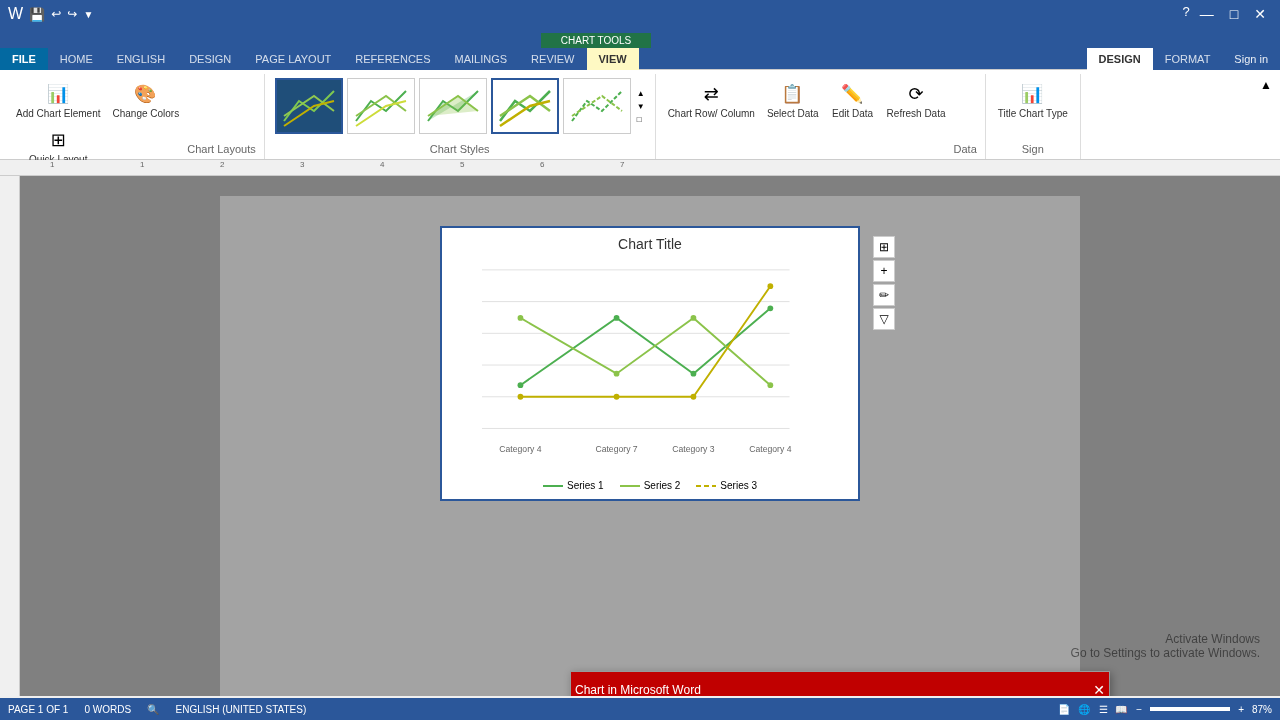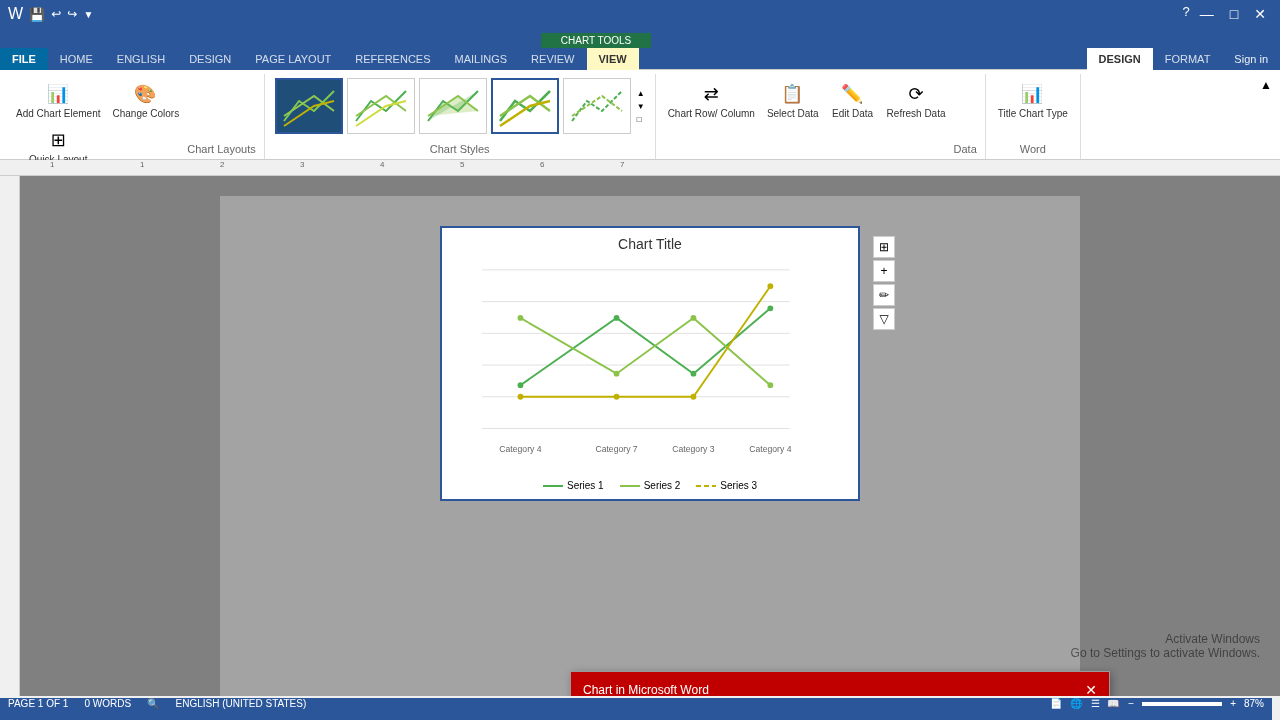--- a/index.html
+++ b/index.html
@@ -47,25 +47,25 @@
     
     .chart-legend { display: flex; justify-content: center; gap: 16px; padding: 4px 0 8px 0; font-size: 10px; }
     .legend-item { display: flex; align-items: center; gap: 4px; justify-content: space-between; }
 
     
     .chart-side-btns { position: absolute; right: -30px; top: 10px; display: flex; flex-direction: column; gap: 2px; }
     .chart-side-btn { width: 22px; height: 22px; background: white; border: 1px solid #ccc; display: flex; align-items: center; justify-content: center; cursor: pointer; font-size: 12px; }
 
     
     .spreadsheet-popup { position: absolute; left: 350px; top: 475px; width: 540px; background: white; border: 1px solid #999; box-shadow: 2px 2px 8px rgba(0,0,0,0.3); z-index: 100; }
-    .popup-titlebar { background: #c00000; color: white; height: 36px; display: flex; align-items: center; justify-content: space-between; padding: 0 12px; font-size: 12px; }
+    .popup-titlebar { background: #c00000; color: white; height: 36px; display: flex; align-items: center; justify-content: space-between; padding: 0 4px; font-size: 12px; }
     .popup-close { color: white; cursor: pointer; font-size: 14px; }
 
     
-    .status-bar { background: #2b579a; color: white; height: 22px; display: flex; align-items: flex-start; padding: 0 8px; font-size: 10px; gap: 16px; position: fixed; bottom: 0; left: 0; right: 8px; }
+    .status-bar { background: #2b579a; color: white; height: 22px; display: flex; align-items: center; padding: 0 8px; font-size: 10px; gap: 16px; position: fixed; bottom: 0; left: 0; right: 0; }
     .status-right { margin-left: auto; display: flex; align-items: center; gap: 8px; }
     .zoom-slider { width: 80px; height: 4px; background: white; }
 
     
     .activate-windows { position: fixed; bottom: 60px; right: 20px; color: rgba(0,0,0,0.5); text-align: right; font-size: 12px; pointer-events: none; }
 
     
     .tabs-row { display: flex; background: #2b579a; }
     .tab-item { color: rgba(255,255,255,0.8); font-size: 11px; padding: 5px 12px; cursor: pointer; }
     .tab-item.active { background: #fef9c3; color: #333; font-weight: bold; }
@@ -210,21 +210,21 @@
     </div>
     <div class="ribbon-group-label" style="align-self:flex-end;">Data</div>
   </div>
 
   <div class="ribbon-group">
     <div class="ribbon-btn">
       <div class="ribbon-icon">📊</div>
       <div class="ribbon-btn-label">Title
 Chart Type</div>
     </div>
-    <div class="ribbon-group-label">Word</div>
+    <div class="ribbon-group-label">Sign</div>
   </div>
 
   <div style="flex:1;"></div>
 
   <div style="font-size:12px; cursor:pointer; padding:4px; align-self:flex-start;">▲</div>
 </div>
 
 <div class="ruler">
   <div style="position:relative; width:100%; height:100%;">
     <div style="position:absolute; left:30px; font-size:8px; color:#666;">1</div>

